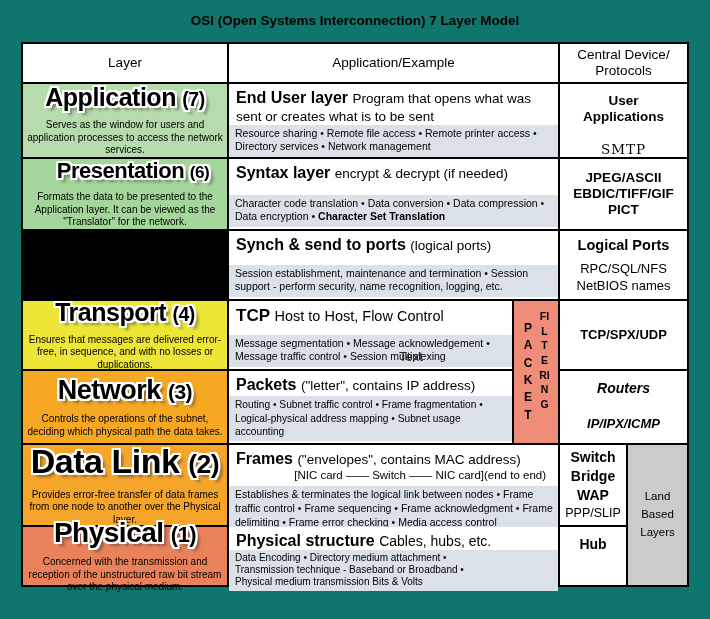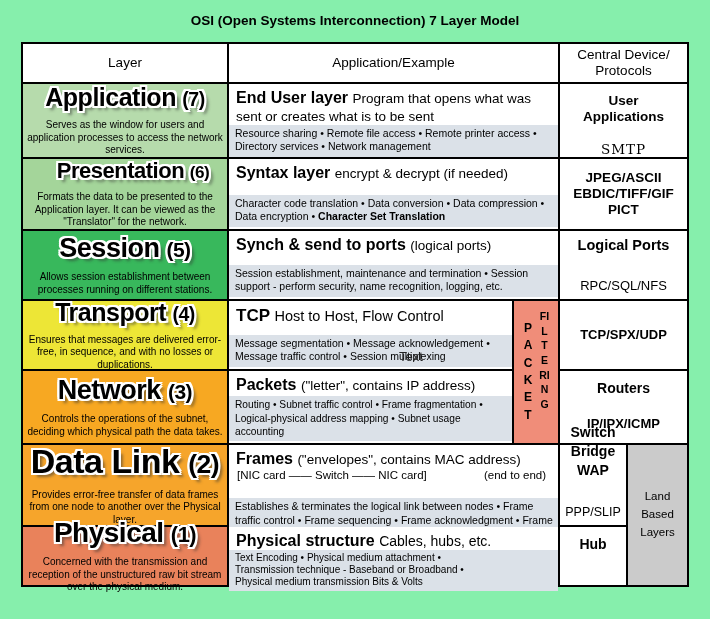--- a/index.html
+++ b/index.html
@@ -1,16 +1,16 @@
 <!DOCTYPE html>
 <html><head>
 <meta charset="utf-8">
 <style>
   html,body{margin:0;padding:0;background:#fff;}
-  .page{position:relative;width:710px;height:619px;background:#86efac;overflow:hidden;
+  .page{position:relative;width:710px;height:619px;background:#0f766e;overflow:hidden;
         font-family:"Liberation Sans",sans-serif;color:#000;}
   .title{position:absolute;top:13px;left:0;width:100%;text-align:center;
          font-size:13.5px;font-weight:bold;}
   .table{position:absolute;left:21px;top:42px;display:grid;
          grid-template-columns:204px 283px 44px 66px 59px;
          grid-template-rows:38px 73px 70px 68px 68px 72px 80px 58px;
          gap:2px;background:#000;border:2px solid #000;}
   .cell{background:#fff;position:relative;box-sizing:border-box;}
   .hdr{display:flex;flex-direction:column;align-items:center;justify-content:center;
        font-size:13.5px;line-height:1.2;text-align:center;}
@@ -26,35 +26,35 @@
   .ldesc{font-size:10px;line-height:1.25;margin-top:9px;}
   
   .ex{display:flex;flex-direction:column;padding:3px 0 0 0;}
   .extitle{padding:2px 4px 0 7px;line-height:1.12;}
   .exbold{font-weight:bold;font-size:16px;}
   .exsub{font-size:13.5px;}
   .detail{margin-top:auto;background:#DBE1E8;font-size:10.5px;line-height:1.3;
           padding:2px 5px 3px 6px;margin-bottom:2px;}
   .detail .b{font-weight:bold;}
   .detail3{font-size:10px;line-height:1.22;}
-  .nicline{display:flex;justify-content:space-between;font-size:11.5px;
-           padding:0 12px 16px 8px;line-height:1.25;}
+  .nicline{display:flex;justify-content:flex-end;font-size:11.5px;
+           padding:0 12px 4px 8px;line-height:1.25;}
   .overlay-text{position:absolute;left:170px;top:14px;font-size:13px;color:#222;background:transparent;}
   
   .dev{display:flex;flex-direction:column;align-items:center;text-align:center;padding:5px 2px;}
   .devb{font-weight:bold;font-size:13.5px;line-height:1.2;}
   .devb14{font-weight:bold;font-size:14px;line-height:1.35;}
-  .devn{font-size:12.5px;line-height:1.3;margin-top:24px;}
+  .devn{font-size:12.5px;line-height:1.3;}
   .smtp{font-family:"DejaVu Serif",serif;font-size:13.5px;letter-spacing:1px;margin-top:16px;}
   .dev-app{justify-content:flex-start;padding-top:9px;}
   .dev-pres{justify-content:center;}
   .dev-sess{justify-content:space-between;padding:6px 2px 4px 2px;}
   .dev-trans{justify-content:center;}
-  .dev-net{justify-content:space-between;padding:9px 2px 11px 2px;}
-  .dev-dl{padding-top:13px;justify-content:flex-end;}
+  .dev-net{justify-content:space-between;padding:9px 2px 11px 2px;font-style:italic;}
+  .dev-dl{padding-top:3px;}
   .dev-phys{padding-top:9px;}
   
   .filter-cell{display:flex;justify-content:center;gap:5px;padding:4px 0;}
   .vword1{width:12px;font-size:12px;font-weight:bold;line-height:1.45;word-break:break-all;
           text-align:center;align-self:center;}
   .vword2{width:11px;font-size:10.5px;font-weight:bold;line-height:1.4;word-break:break-all;
           text-align:center;padding-top:4px;}
   
   .land-cell{display:flex;flex-direction:column;align-items:center;justify-content:center;
              font-size:11.5px;line-height:1.55;}
@@ -95,24 +95,20 @@
     <div class="cell ex" style="grid-area:3/2/4/4">
       <div class="extitle"><span class="exbold">Syntax layer</span> <span class="exsub">encrypt &amp; decrypt (if needed)</span></div>
       <div class="detail"><span>Character code translation • Data conversion • Data compression • Data encryption • </span><span class="b">Character Set Translation</span></div>
     </div>
     <div class="cell dev dev-pres" style="grid-area:3/4/4/6">
       <div class="devb">JPEG/ASCII</div>
       <div class="devb">EBDIC/TIFF/GIF</div>
       <div class="devb">PICT</div>
     </div>
 
-    <div class="cell layercell" style="grid-area: 4 / 1 / 5 / 2; background: rgb(56, 184, 92);">
-      <div class="lname n3"><span>Session</span> <span class="lnum">(5)</span></div>
-      <div class="ldesc">Allows session establishment between processes running on different stations.</div>
-    </div>
     <div class="cell ex" style="grid-area:4/2/5/4">
       <div class="extitle"><span class="exbold">Synch &amp; send to ports</span> <span class="exsub">(logical ports)</span></div>
       <div class="detail">Session establishment, maintenance and termination • Session support - perform security, name recognition, logging, etc.</div>
     </div>
     <div class="cell dev dev-sess" style="grid-area:4/4/5/6">
       <div class="devb" style="font-size:14.5px">Logical Ports</div>
       <div>
         <div class="devn" style="font-size:13px">RPC/SQL/NFS</div>
         <div class="devn" style="font-size:13px">NetBIOS names</div>
       </div>
@@ -171,21 +167,21 @@
       <div>Layers</div>
     </div>
 
     <div class="cell layercell" style="grid-area: 8 / 1 / 9 / 2; background: rgb(233, 130, 91);">
       <div class="lname n7"><span>Physical</span> <span class="lnum">(1)</span></div>
       <div class="ldesc">Concerned with the transmission and reception of the unstructured raw bit stream over the physical medium.</div>
     </div>
     <div class="cell ex" style="grid-area:8/2/9/4">
       <div class="extitle"><span class="exbold">Physical structure</span> <span class="exsub" style="font-size:14px">Cables, hubs, etc.</span></div>
       <div class="detail detail3">
-        <div>Text Encoding • Physical medium attachment •</div>
+        <div>Data Encoding • Directory medium attachment •</div>
         <div>Transmission technique - Baseband or Broadband •</div>
         <div>Physical medium transmission Bits &amp; Volts</div>
       </div>
     </div>
     <div class="cell dev dev-phys" style="grid-area:8/4/9/5">
       <div class="devb" style="font-size:14px">Hub</div>
     </div>
 
   </div>
 </div>

